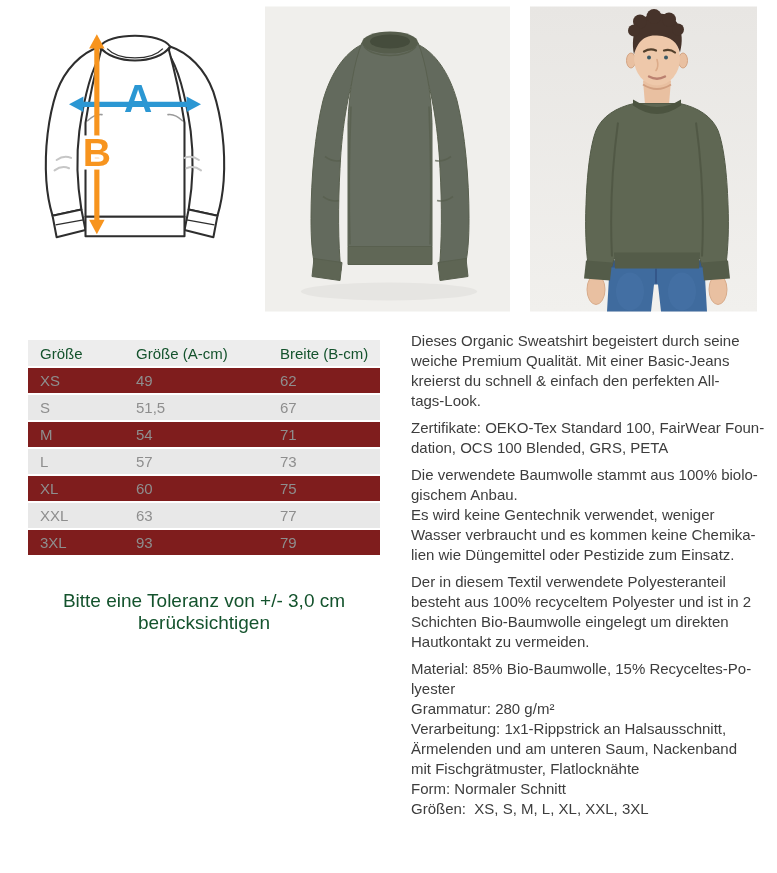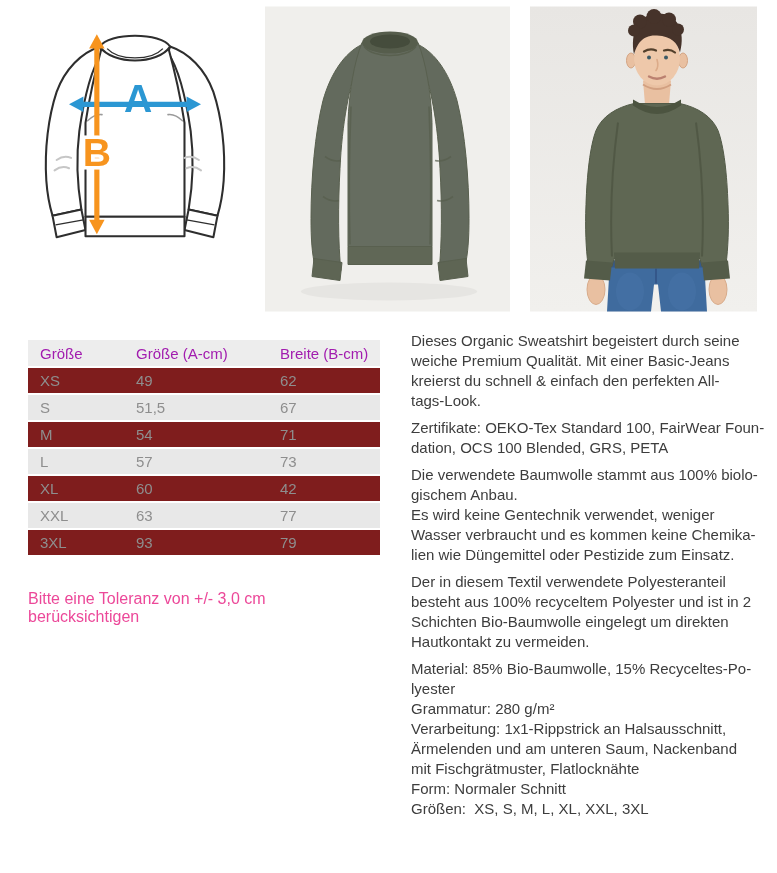--- a/index.html
+++ b/index.html
@@ -18,27 +18,27 @@
   .panel svg { display:block; width:100%; height:100%; }
 
   
   .size-table { position:absolute; left:28px; top:340px; width:352px; }
   .trow {
     display:grid; grid-template-columns:96px 144px 1fr;
     align-items:center; height:25px; margin-bottom:2px;
     padding-left:12px; font-size:15px; color:#8e8e8e;
     background:#7f1d1d;
   }
-  .trow.head { background:#ededed; color:#a21caf; height:26px; }
+  .trow.head { background:#ededed; color:#14532d; height:26px; }
   .trow.alt  { background:#e8e8e8; }
 
   
   .tolerance {
     position:absolute; left:28px; top:590px; width:352px;
-    font-size:16px; color:#ec4899;
+    text-align:center; font-size:19px; color:#14532d;
   }
 
   
   .description { position:absolute; left:411px; top:331px; width:366px; }
   .description p {
     white-space:pre-wrap; font-size:15px; line-height:20px;
     color:#3d3d3d; margin:0 0 7px 0;
   }
 
   
@@ -197,21 +197,21 @@
         <span>71</span>
       </div>
       <div class="trow alt">
         <span>L</span>
         <span>57</span>
         <span>73</span>
       </div>
       <div class="trow">
         <span>XL</span>
         <span>60</span>
-        <span>42</span>
+        <span>75</span>
       </div>
       <div class="trow alt">
         <span>XXL</span>
         <span>63</span>
         <span>77</span>
       </div>
       <div class="trow">
         <span>3XL</span>
         <span>93</span>
         <span>79</span>

